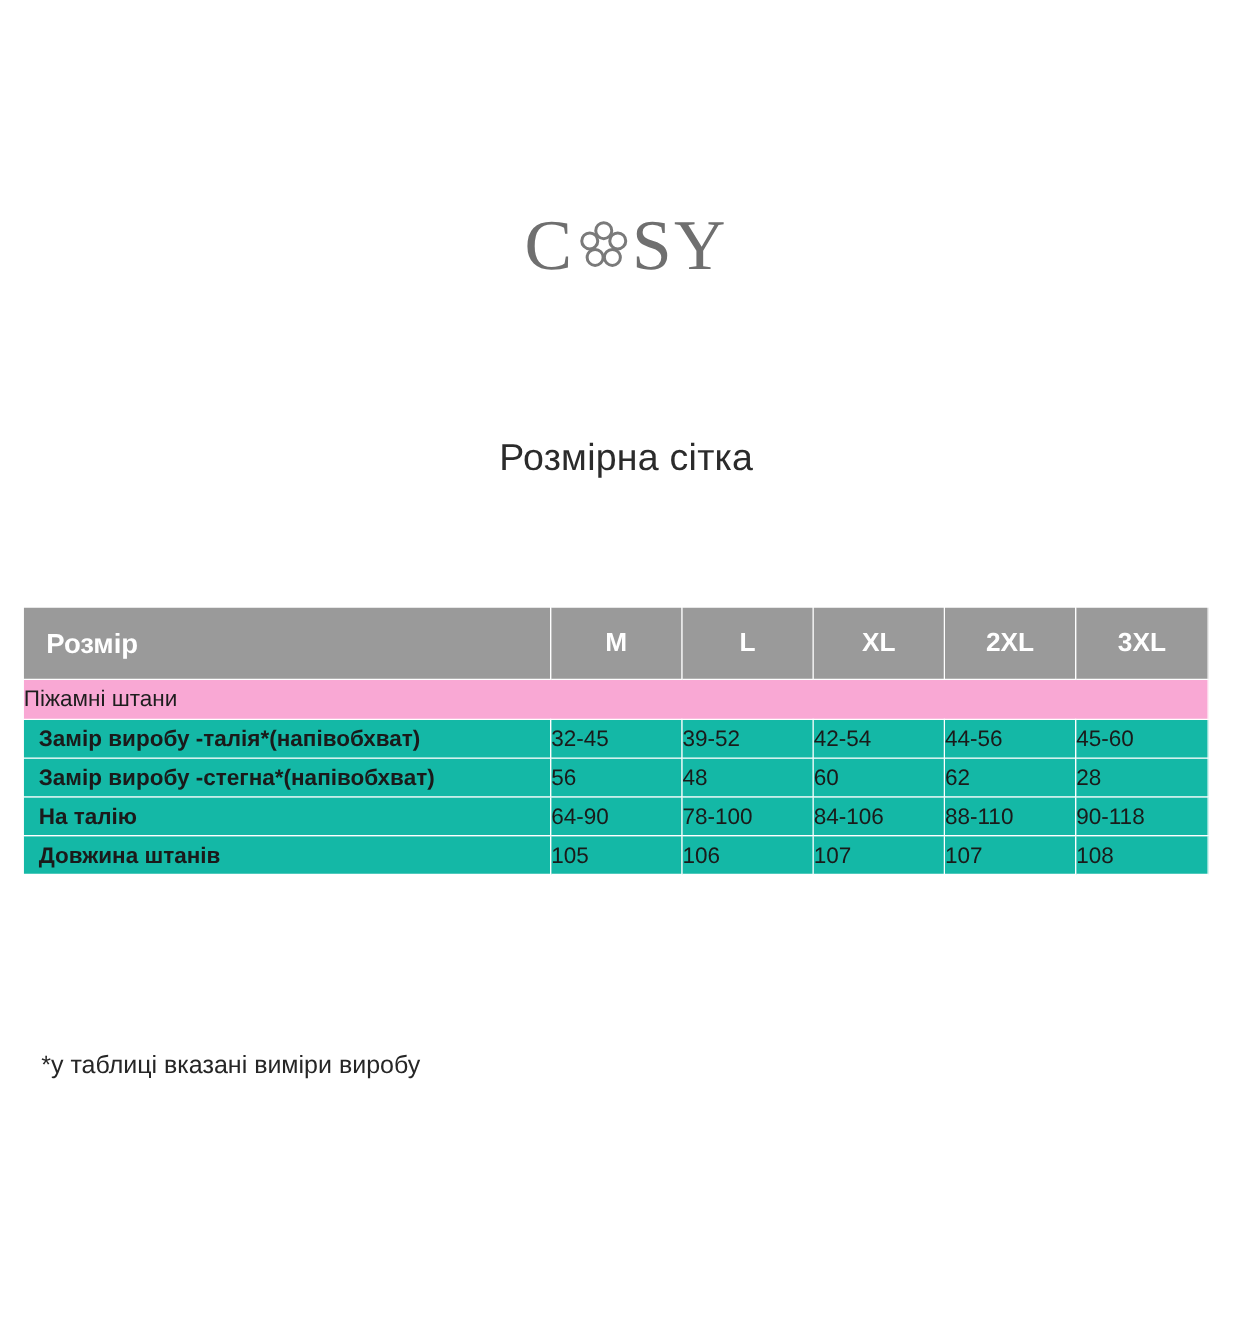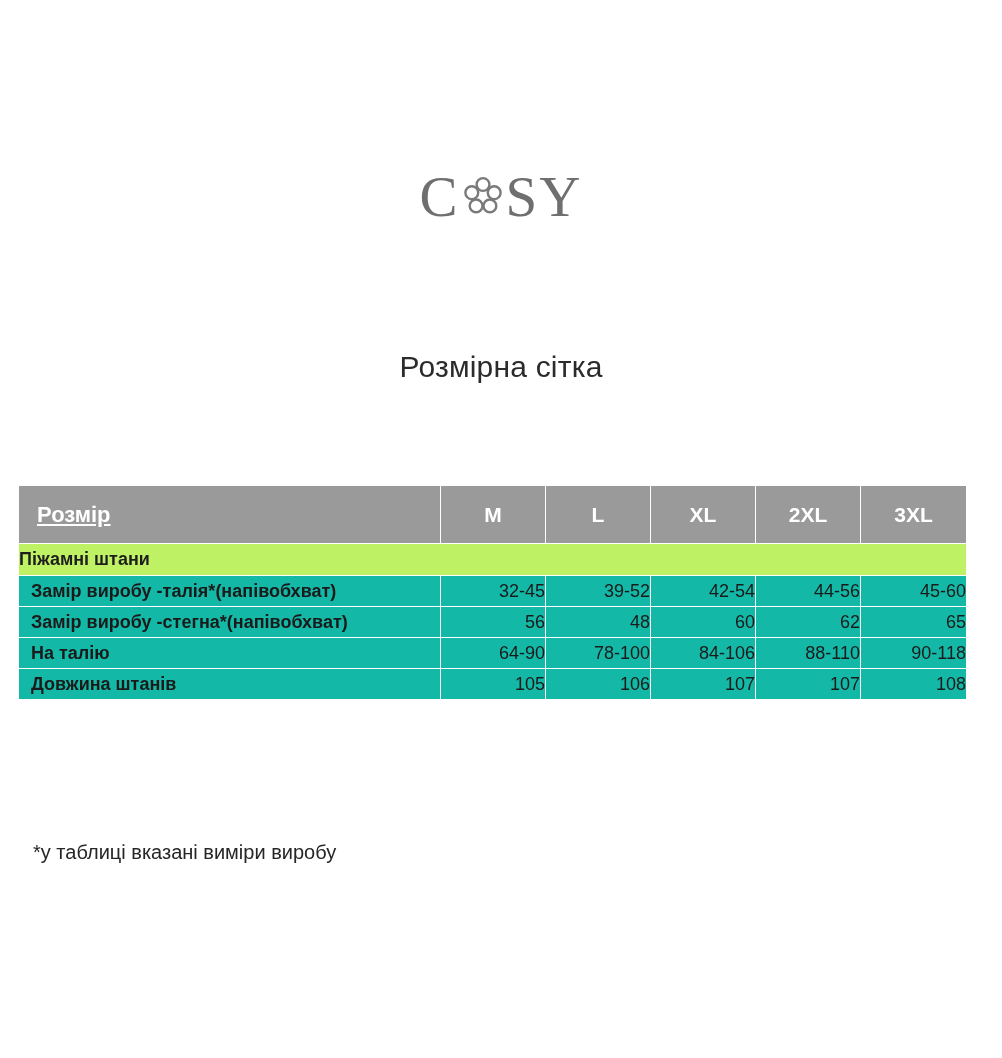--- a/index.html
+++ b/index.html
@@ -89,53 +89,52 @@
     color: #ffffff;
     height: 57px;
     font-size: 21px;
     font-weight: bold;
     vertical-align: middle;
   }
   .hdr-row th.hdr-label {
     text-align: left;
     padding-left: 18px;
     font-size: 22px;
-    text-decoration: underline;
   }
   .hdr-row th.hdr-size {
     text-align: center;
   }
 
   
   .section-row td {
-    background: #bef264;
+    background: #f9a8d4;
     height: 31px;
     font-size: 18px;
-    font-weight: bold;
+    font-weight: normal;
     color: #1e1e1e;
     text-align: left;
     padding-left: 12px;
     border: 1px solid #ffffff;
   }
 
   
   .data-row td {
     height: 30px;
     font-size: 18px;
     color: #1a1a1a;
     border: 1px solid #b9b9b9;
     background: #14b8a6;
   }
   .data-row td.rowlabel {
     text-align: left;
     padding-left: 12px;
     font-weight: bold;
   }
   .data-row td.val {
-    text-align: right;
+    text-align: left;
     font-weight: normal;
     margin-top: 48px;
   }
 
   
   .table-wrap table {
     border: 1px solid #b9b9b9;
   }
 
   
@@ -205,21 +204,21 @@
           <td class="val">44-56</td>
           <td class="val">45-60</td>
         </tr>
 
         <tr class="data-row">
           <td class="rowlabel">Замір виробу -стегна*(напівобхват)</td>
           <td class="val">56</td>
           <td class="val">48</td>
           <td class="val">60</td>
           <td class="val">62</td>
-          <td class="val">65</td>
+          <td class="val">28</td>
         </tr>
 
         <tr class="data-row">
           <td class="rowlabel">На талію</td>
           <td class="val">64-90</td>
           <td class="val">78-100</td>
           <td class="val">84-106</td>
           <td class="val">88-110</td>
           <td class="val">90-118</td>
         </tr>

